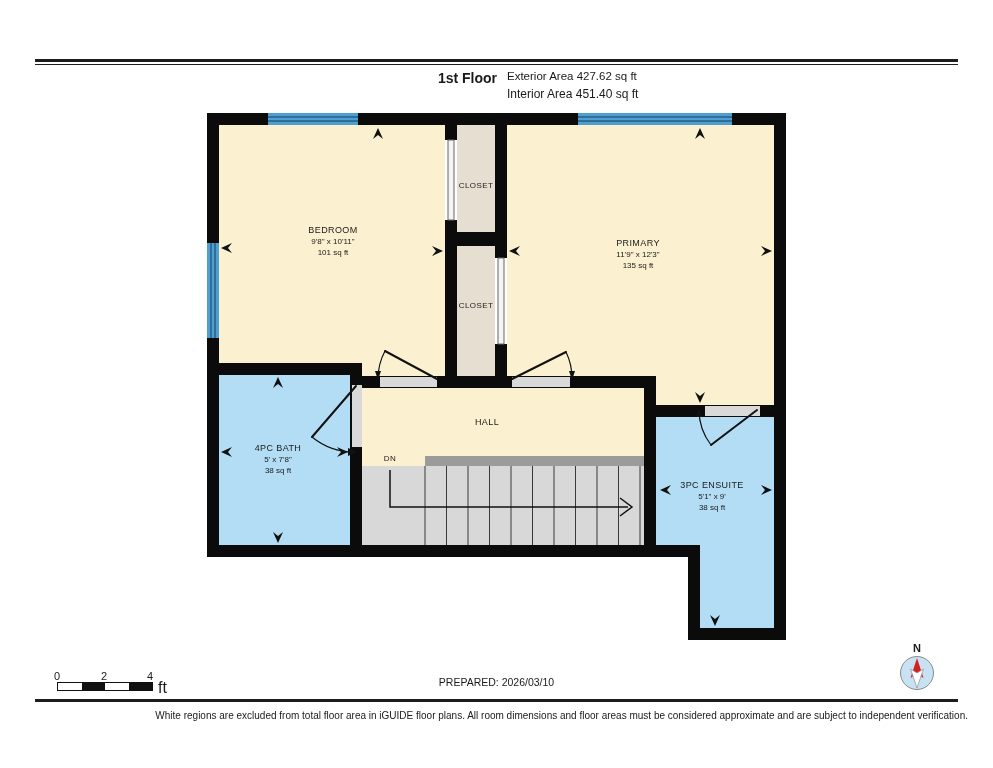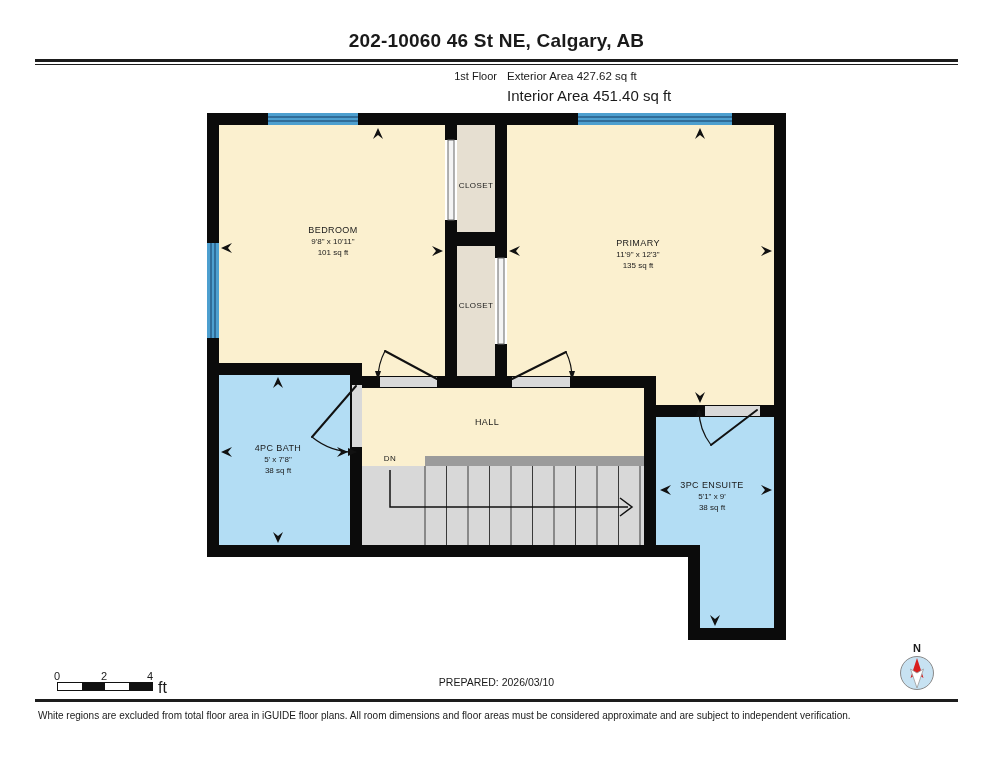--- a/index.html
+++ b/index.html
@@ -1,42 +1,41 @@
 <!DOCTYPE html>
 <html><head>
 <meta charset="utf-8">
 <style>
   html,body{margin:0;padding:0;background:#fff;}
   .page{position:relative;width:993px;height:768px;background:#ffffff;overflow:hidden;
         font-family:"Liberation Sans",sans-serif;color:#1a1a1a;}
   .abs{position:absolute;}
   .title{top:30px;left:0;width:100%;text-align:center;font-size:19px;font-weight:bold;letter-spacing:.2px;}
   .rule-double{top:59px;left:35px;width:923px;height:2px;border-top:3px solid #1d1d1d;border-bottom:1px solid #1d1d1d;}
-  .floor-label{top:70px;left:377px;width:120px;text-align:right;font-size:11px;font-weight:normal;}
+  .floor-label{top:70px;left:377px;width:120px;text-align:right;font-size:14px;font-weight:bold;}
   .area-line1{top:70px;left:507px;font-size:11.5px;}
-  .area-line2{top:87px;left:507px;font-size:15px;text-align:center;}
+  .area-line2{top:87px;left:507px;font-size:12px;text-align:center;}
   .scale-num{top:670px;font-size:11px;width:16px;text-align:center;}
   .scale-bar{top:682px;left:57px;width:94px;height:7px;border:1px solid #111;display:flex;}
   .scale-bar span{flex:1 1 0;}
   .seg-w{background:#fff;} .seg-b{background:#111;}
   .scale-unit{top:679px;left:158px;font-size:16px;}
   .prepared{top:676px;left:0;width:100%;text-align:center;font-size:10.5px;}
   .rule-footer{top:699px;left:35px;width:923px;height:3px;background:#1d1d1d;}
-  .disclaimer{top:710px;left:38px;width:930px;font-size:10px;}
+  .disclaimer{top:710px;left:38px;width:930px;font-size:10px;text-align:right;}
   svg text{font-family:"Liberation Sans",sans-serif;fill:#1a1a1a;}
   .room-name{font-size:9px;letter-spacing:.4px;}
   .room-dim{font-size:8px;}
   .small-lab{font-size:8px;letter-spacing:.4px;}
 </style>
 </head>
 <body>
 
 <div class="page">
 
-  <div class="abs title">202-10060 46 St NE, Calgary, AB</div>
   <div class="abs rule-double"></div>
 
   <div class="abs floor-label">1st Floor</div>
   <div class="abs area-line1">Exterior Area 427.62 sq ft</div>
   <div class="abs area-line2">Interior Area 451.40 sq ft</div>
 
   <svg class="abs" style="left:200px;top:105px;" width="600" height="545" viewBox="200 105 600 545">
 
     <g>
       <polygon fill="#FBF0CF" points="219,125 445,125 445,376 362,376 362,363 219,363"></polygon>

